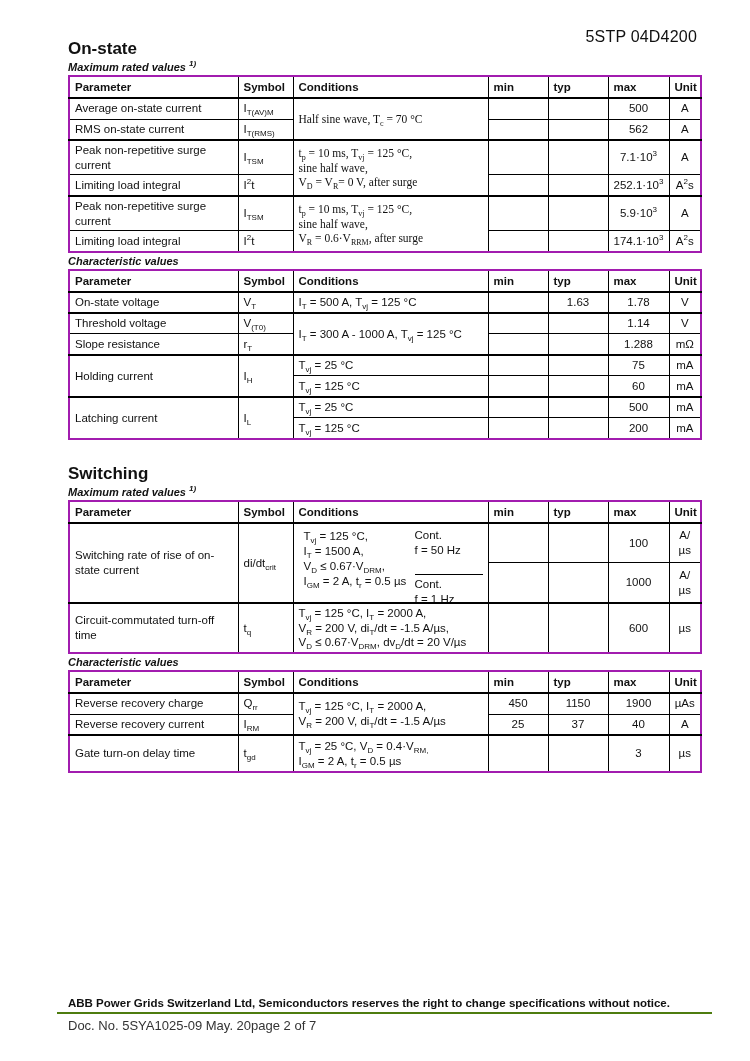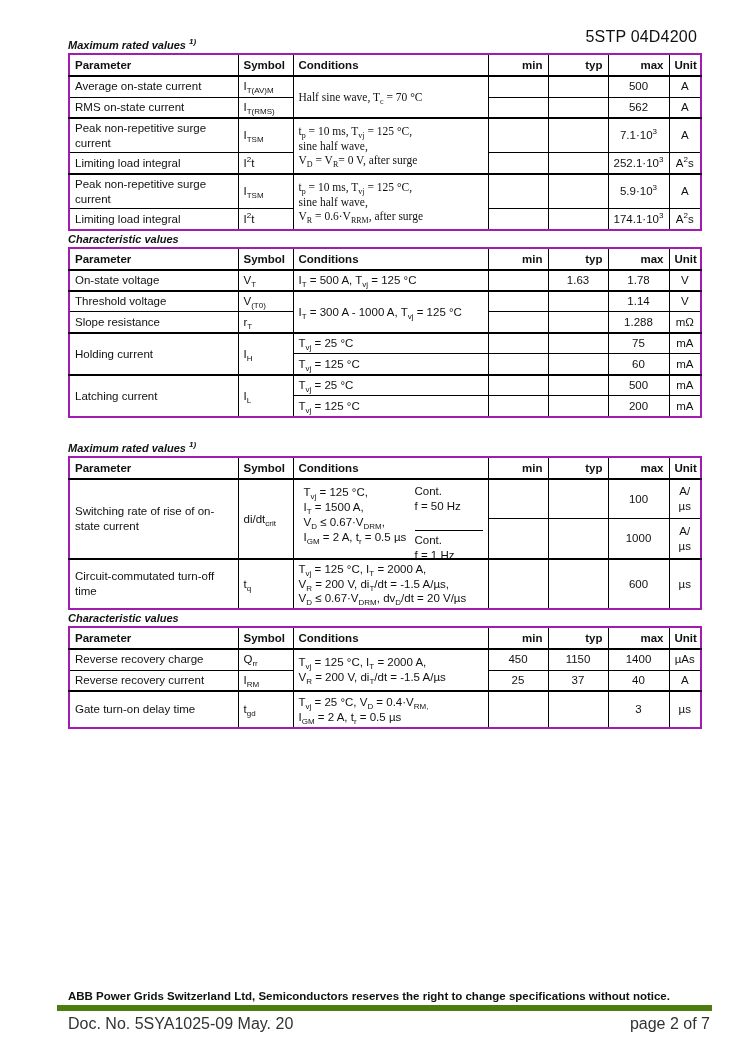--- a/index.html
+++ b/index.html
@@ -54,21 +54,21 @@
     vertical-align: middle;
     line-height: 1.28;
     overflow: hidden;
   }
   table.spec thead th {
     font-weight: bold;
     text-align: left;
     border-bottom: 2px solid #000;
     height: 16px;
   }
-  table.spec thead th.c { text-align: right; }
+  table.spec thead th.c { text-align: left; }
   td.c { text-align: center; padding: 2px 2px; }
   td.vt { vertical-align: top; padding-top: 3px; font-family: Liberation Serif, serif; }
   tr.gsep > td, tr.gsep > th { border-top: 2px solid #000; }
   tr.h21 { height: 21px; }
   tr.h31 { height: 31px; }
   tr.h37 { height: 37px; }
   tr.h46 { height: 46px; margin-left: 32px; }
   sub { font-size: 8px; line-height: 0; }
   sup { font-size: 8px; line-height: 0; }
 
@@ -86,38 +86,38 @@
 
   .footer {
     position: absolute;
     left: 57px; right: 38px;
     bottom: 28px;
   }
   .footer-notice {
     font-size: 11.5px;
     font-weight: bold;
     padding: 0 0 3px 11px;
-    border-bottom: 6px solid #4d7c0f;
+    border-bottom: 2px solid #4d7c0f;
   }
   .footer-meta {
     display: flex;
-    justify-content: space-between;
-    font-size: 16px;
+    font-size: 13px;
     color: #333;
     padding: 4px 2px 0 11px;
   }
 </style>
 </head>
 <body>
 
 <div class="doc-number">5STP 04D4200</div>
 
 <div class="content">
 
   <div>
+    <h2 class="section-title">On-state</h2>
     <div class="subtitle">Maximum rated values <sup>1)</sup></div>
 
     <table class="spec">
       <colgroup>
         <col style="width:169px">
           <col style="width:55px">
           <col style="width:195px">
         <col style="width:60px">
           <col style="width:60px">
           <col style="width:61px">
@@ -269,20 +269,21 @@
           <td class="c"></td>
           <td class="c"></td>
           <td class="c">200</td>
           <td class="c">mA</td>
         </tr>
       </tbody>
     </table>
   </div>
 
   <div class="switching-section">
+    <h2 class="section-title">Switching</h2>
     <div class="subtitle">Maximum rated values <sup>1)</sup></div>
 
     <table class="spec">
       <colgroup>
         <col style="width:169px">
           <col style="width:55px">
           <col style="width:195px">
         <col style="width:60px">
           <col style="width:60px">
           <col style="width:61px">
@@ -358,21 +359,21 @@
           <th class="c">Unit</th>
         </tr>
       </thead>
       <tbody>
         <tr class="h21">
           <td>Reverse recovery charge</td>
           <td>Q<sub>rr</sub></td>
           <td rowspan="2">T<sub>vj</sub> = 125 °C, I<sub>T</sub> = 2000 A,<br>V<sub>R</sub> = 200 V, di<sub>T</sub>/dt = -1.5 A/µs</td>
           <td class="c">450</td>
           <td class="c">1150</td>
-          <td class="c">1400</td>
+          <td class="c">1900</td>
           <td class="c">µAs</td>
         </tr>
         <tr class="h21">
           <td>Reverse recovery current</td>
           <td>I<sub>RM</sub></td>
           <td class="c">25</td>
           <td class="c">37</td>
           <td class="c">40</td>
           <td class="c">A</td>
         </tr>

